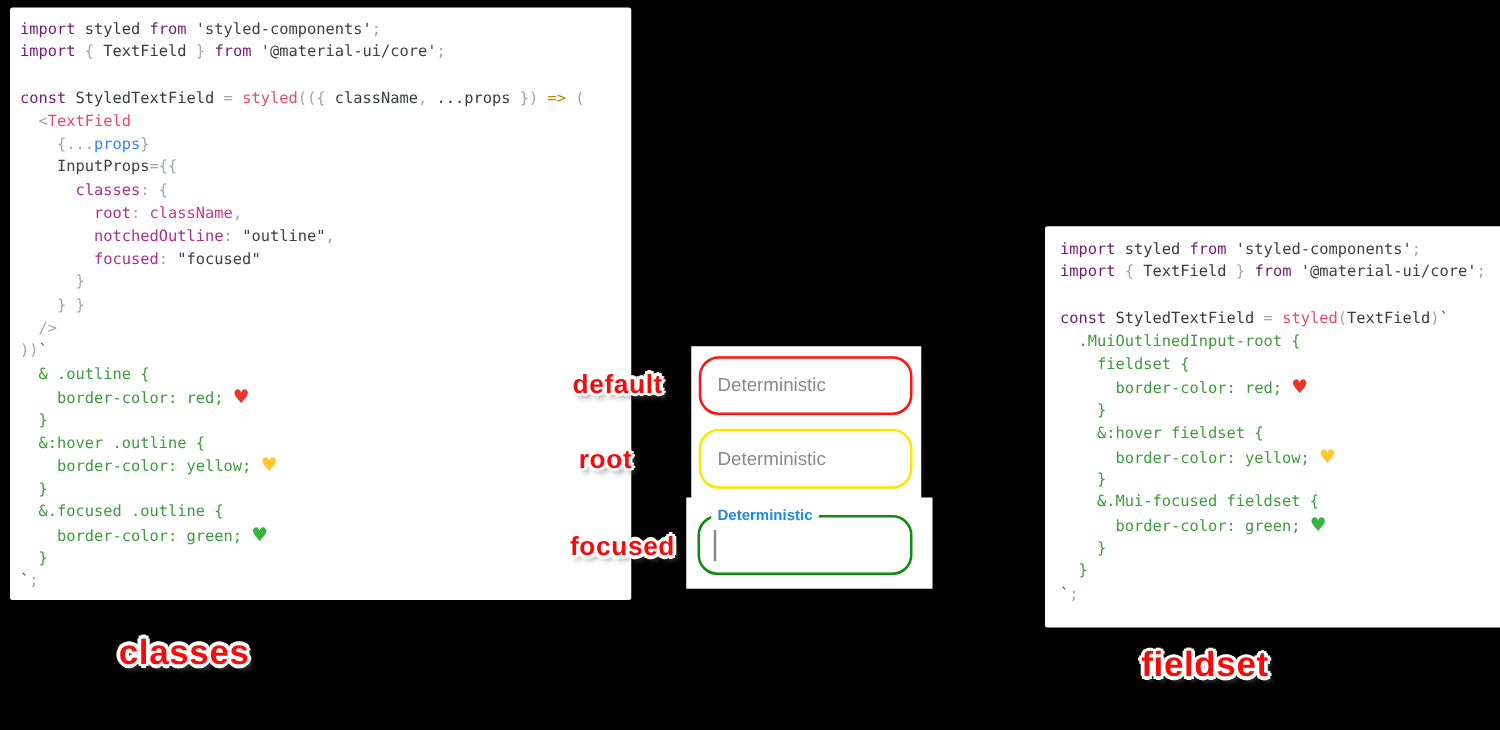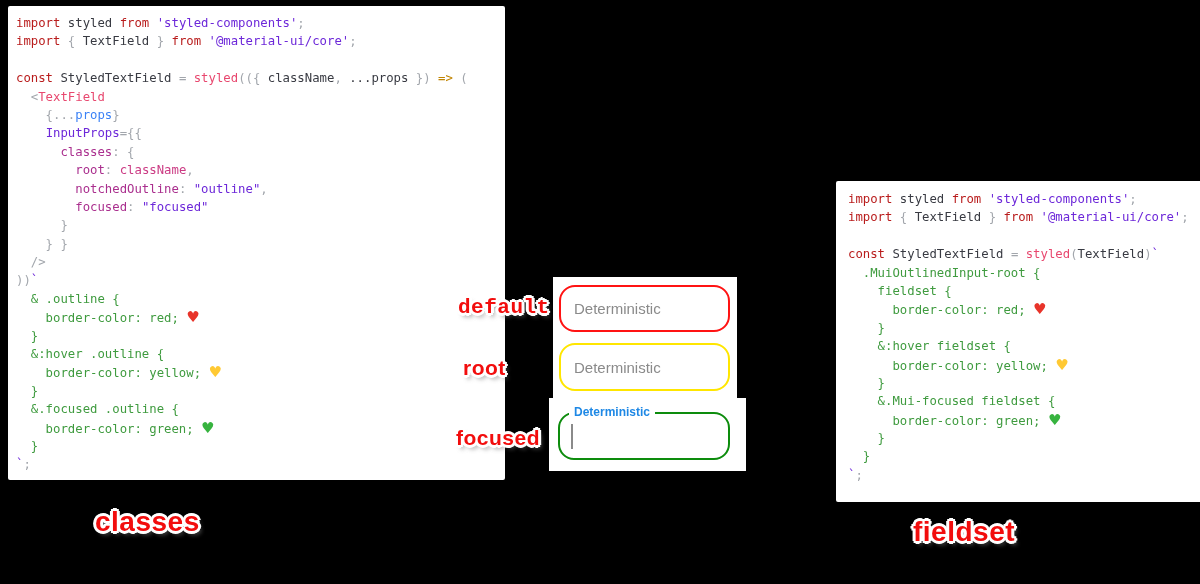--- a/index.html
+++ b/index.html
@@ -9,24 +9,24 @@
   }
   
   .code-panel{
     position:absolute;background:#ffffff;border-radius:2px;
     font-family:"DejaVu Sans Mono","Liberation Mono",monospace;
     font-size:12.3px;line-height:18.4px;white-space:pre;overflow:hidden;
   }
   #left-code{left:8px;top:6px;width:489px;height:466px;padding:8px 0 0 8px;}
   #right-code{left:836px;top:181px;width:354px;height:312px;padding:9px 0 0 12px;}
   .code-line{height:18.4px;}
-  .tok-kw{color:#b91c1c;}
+  .tok-kw{color:#701a75;}
   .tok-pl{color:#383a42;}
   .tok-pun{color:#a2a6ac;}
-  .tok-str{color:#6d28d9;}
+  .tok-str{color:#404040;}
   .tok-css{color:#3f9b3f;margin-top:10px;}
   .tok-tag{color:#e8486f;}
   .tok-prop{color:#aa2f8e;}
   .tok-cname{color:#cb3a83;}
   .tok-var{color:#3b82f6;}
   .tok-arrow{color:#c18401;}
   .tok-hr,.tok-hy,.tok-hg{font-family:"DejaVu Sans",sans-serif;font-size:15px;}
   .tok-hr{color:#e8342a;}
   .tok-hy{color:#ffc933;}
   .tok-hg{color:#37b33f;}
@@ -54,21 +54,21 @@
   
   .annot{
     position:absolute;color:#f20d0d;font-weight:bold;letter-spacing:0.5px;
     text-shadow:
       -2px -2px 0 #fff, 2px -2px 0 #fff, -2px 2px 0 #fff, 2px 2px 0 #fff,
       -3px 0 0 #fff, 3px 0 0 #fff, 0 -3px 0 #fff, 0 3px 0 #fff,
       3px 4px 4px rgba(110,110,110,0.75);
   }
   .annot-sm{font-size:21px;}
   .annot-lg{font-size:28px;}
-  #annot-default{left:458px;top:296px;font-family:Liberation Mono, monospace;}
+  #annot-default{left:458px;top:296px;}
   #annot-hover{left:463px;top:356px;}
   #annot-focused{left:456px;top:426px;}
   #annot-classes{left:95px;top:506px;}
   #annot-globals{left:913px;top:516px;}
 </style>
 </head>
 <body>
 
 <div id="canvas">
 

